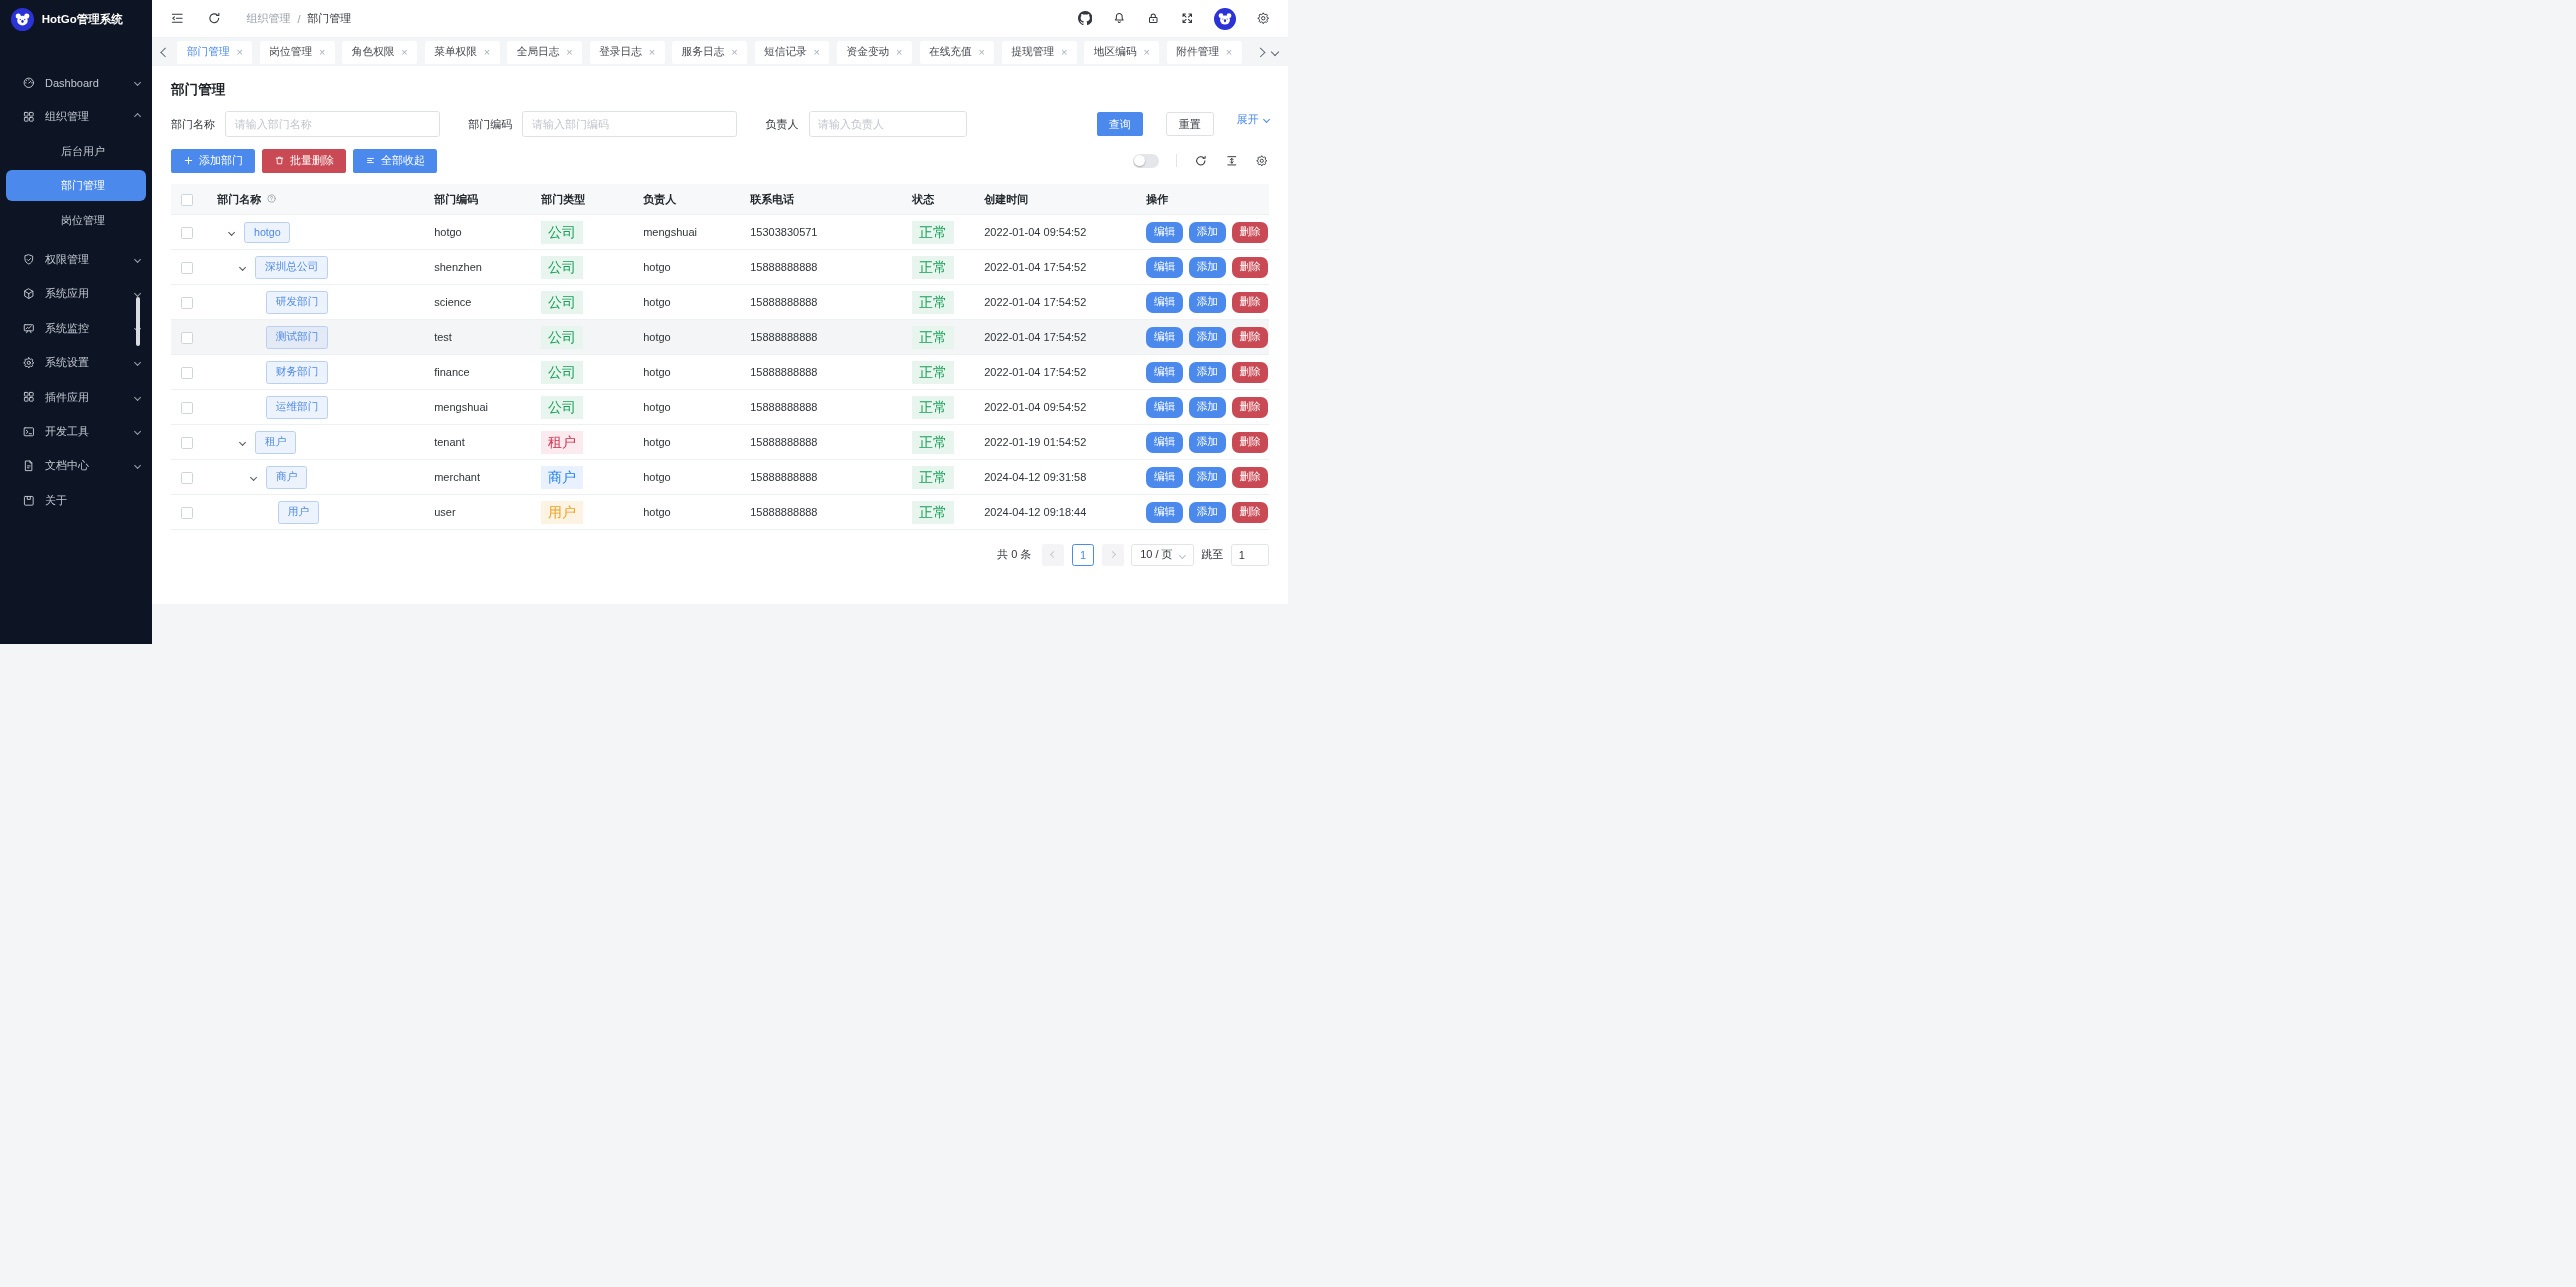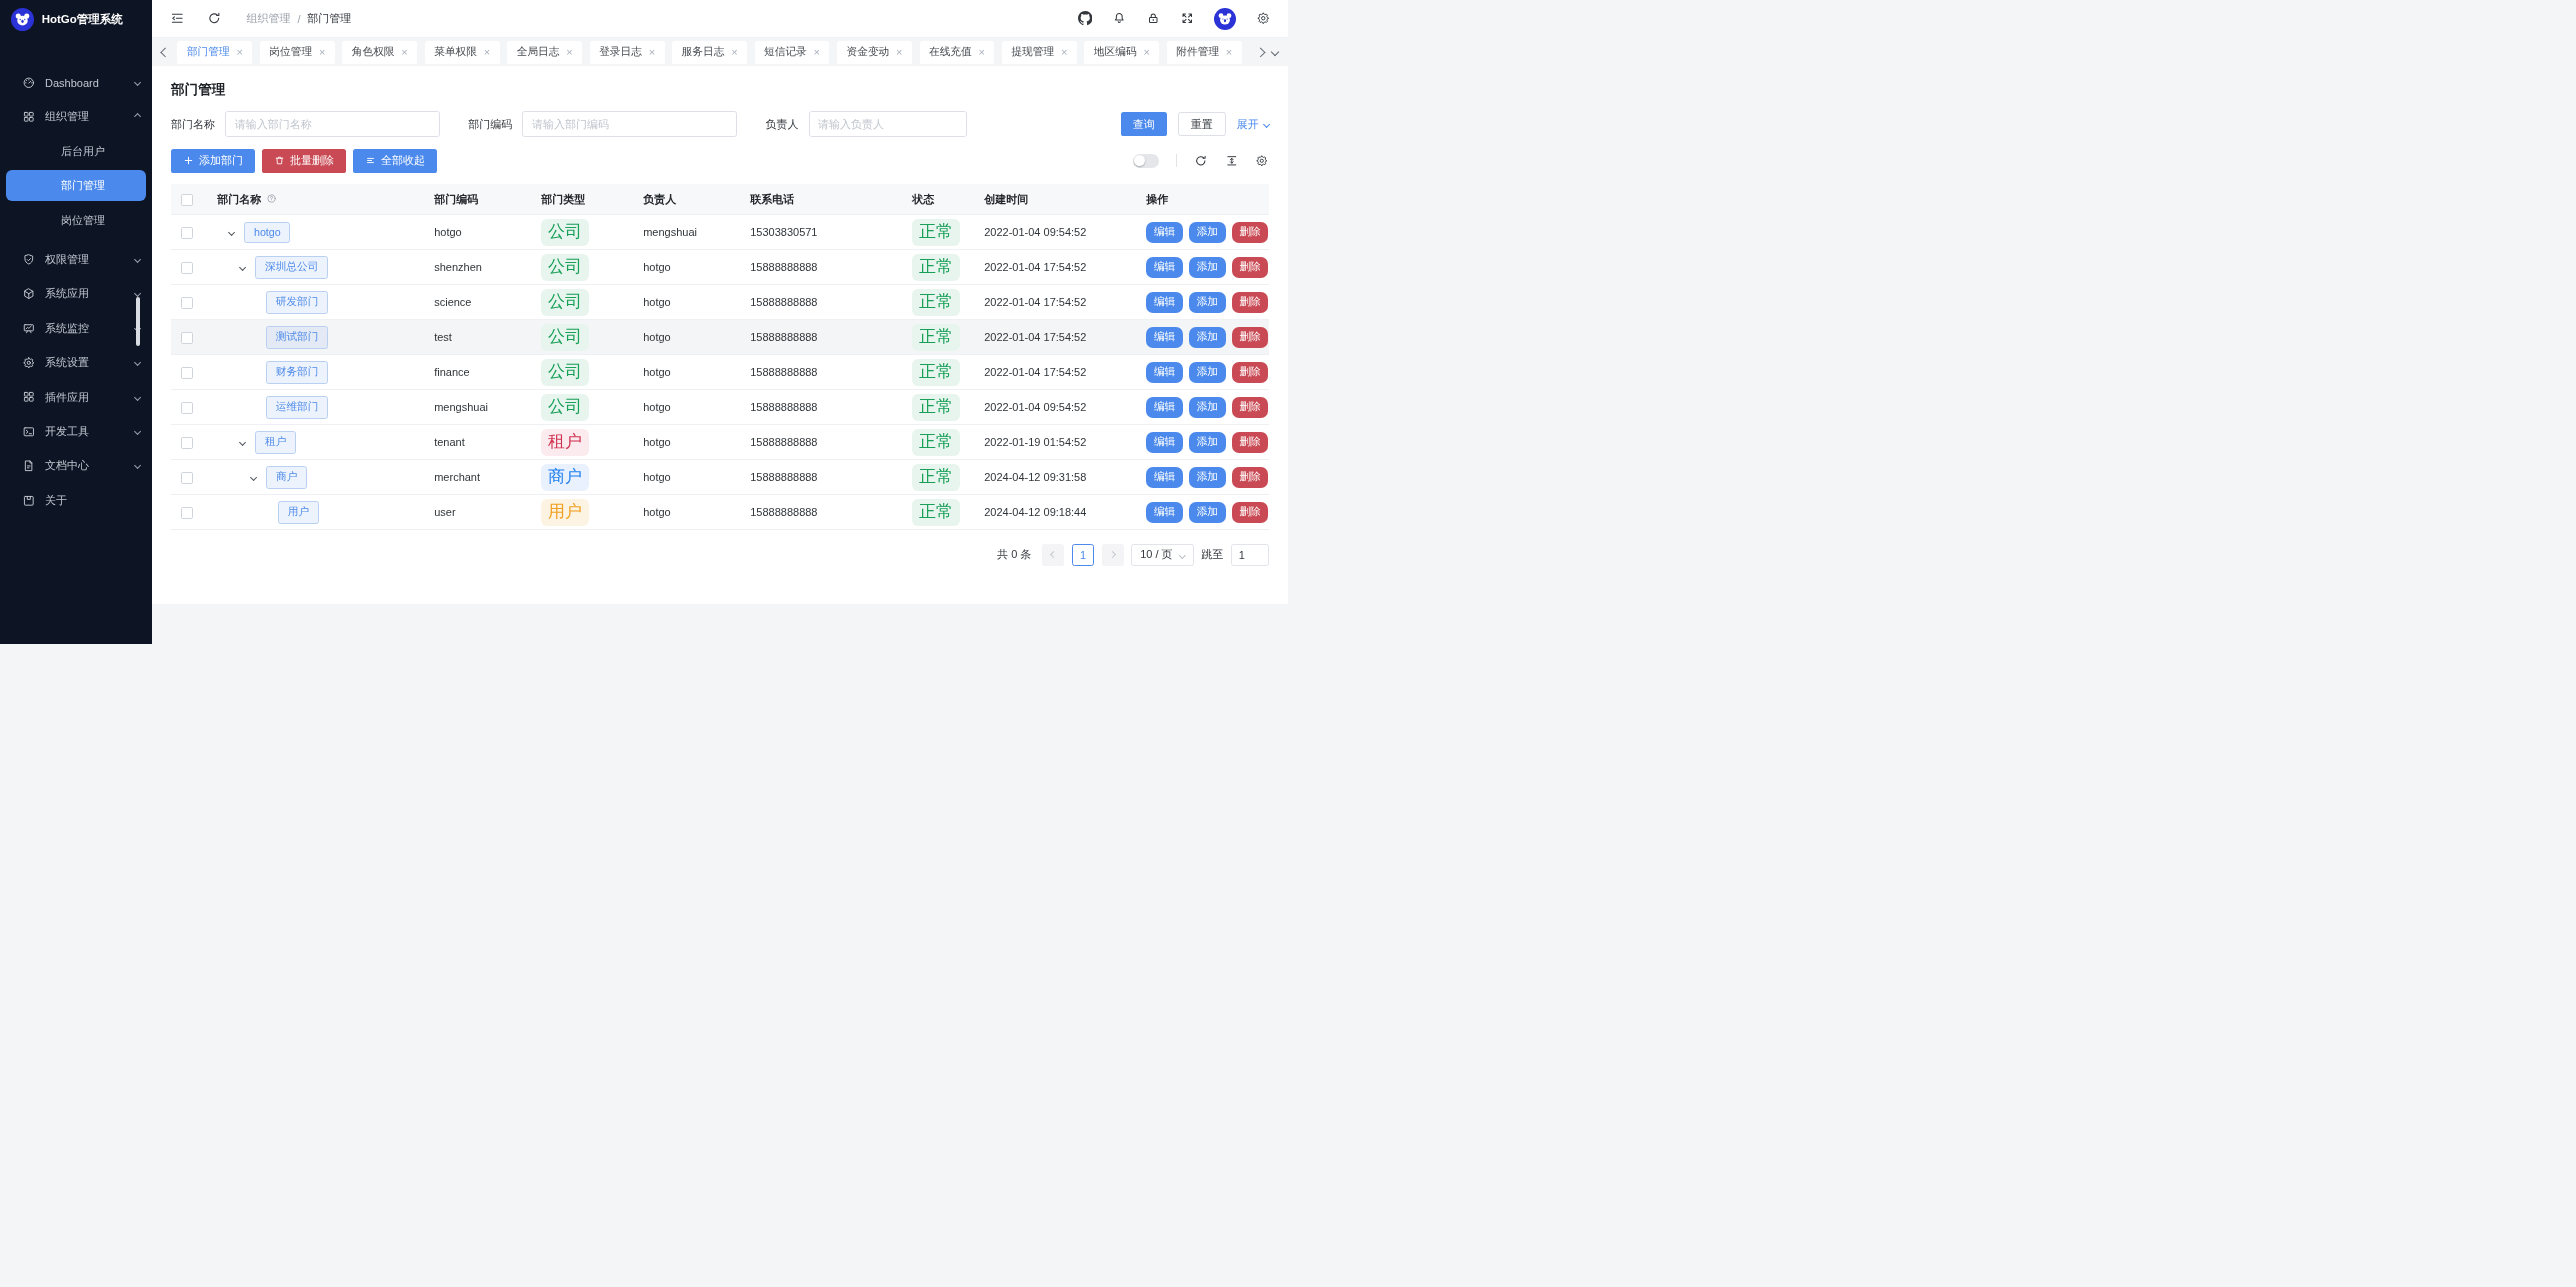--- a/index.html
+++ b/index.html
@@ -59,21 +59,21 @@
   
   .content{background:#fff;height:538px;padding:0 19px;flex:none}
   .page-title{margin:0;padding-top:15.3px;font-size:13.6px;font-weight:700;color:#1d2125}
 
   .filters{display:flex;align-items:center;margin-top:12px}
   .fgroup{display:flex;align-items:center;margin-right:28px}
   .fgroup label{font-size:11px;color:#33373d;margin-right:10.2px;white-space:nowrap}
   .fgroup input{width:215px;height:25.6px;border:0.9px solid #dde0e6;border-radius:2.6px;padding:0 8.5px;font-size:11px;color:#333;outline:none;background:#fff}
   .fgroup input::placeholder{color:#c0c5cd}
   .fgroup.g3 input{width:158px}
-  .filter-actions{margin-left:auto;display:flex;align-items:center;gap:11px}
+  .filter-actions{margin-left:auto;display:flex;align-items:flex-start;gap:23px}
   .btn{display:inline-flex;align-items:center;justify-content:center;height:24px;padding:0 12px;font-size:11px;border-radius:2.6px;border:none;cursor:pointer;white-space:nowrap}
   .btn-primary{background:#4b8aec;color:#fff}
   .btn-plain{background:#fff;border:0.9px solid #dde0e6;color:#35393f}
   .btn-danger{background:#c94a54;color:#fff}
   .link-expand{display:inline-flex;align-items:center;gap:5.1px;color:#4b8aec;font-size:11px;cursor:pointer}
   .link-expand .chev{width:5.1px;height:5.1px}
 
   .toolbar{display:flex;align-items:center;margin-top:12px}
   .toolbar .btn{margin-right:6.8px;gap:5.1px}
   .bic{width:11px;height:11px;display:inline-flex}
@@ -87,21 +87,21 @@
 
   
   table{width:100%;border-collapse:collapse;margin-top:11px;table-layout:fixed}
   thead th{background:#f7f8fa;height:31px;font-size:11px;font-weight:700;color:#24282d;text-align:left;padding:0 10.2px;border-bottom:0.9px solid #eef0f3;white-space:nowrap}
   tbody td{height:35px;border-bottom:0.9px solid #eef0f3;font-size:11px;color:#303539;padding:0 10.2px;white-space:nowrap;overflow:hidden}
   tr.hl td{background:#f4f5f7}
   .cb{width:12px;height:12px;border:0.9px solid #cfd3da;border-radius:1.7px;background:#fff;display:inline-block;vertical-align:middle;cursor:pointer}
   .namecell{display:flex;align-items:center}
   .tree-chev{width:5.1px;height:5.1px;border-right:1.1px solid #53585e;border-bottom:1.1px solid #53585e;transform:rotate(45deg);margin-right:10.2px;flex:none;cursor:pointer}
   .pill{font-size:10.7px;color:#4d89e8;background:rgba(77,137,232,.1);border:0.9px solid #b9d0f2;border-radius:2.6px;padding:3.4px 8.5px;cursor:pointer;white-space:nowrap}
-  .tag{display:inline-block;font-size:17px;border-radius:6px;padding:3.4px 6.8px;line-height:1.2}
+  .tag{display:inline-block;font-size:14px;border-radius:0;padding:3.4px 6.8px;line-height:1.2}
   .tag.green{color:#18a058;background:#e8f5ee}
   .tag.red{color:#d03050;background:#fbebee}
   .tag.blue{color:#2080f0;background:#e8f1fd}
   .tag.orange{color:#f0a020;background:#fdf3e3}
   .rbtn{height:21px;padding:0 7.7px;border:none;border-radius:7px;color:#fff;font-size:10.7px;margin-right:6px;cursor:pointer}
   .rbtn.b{background:#4b8aec}
   .rbtn.r{background:#c94a54}
   .help{width:11px;height:11px;color:#9ba2ac;margin-left:5.1px;display:inline-flex;vertical-align:-1.7px;cursor:pointer}
   .help svg{width:100%;height:100%}
 

